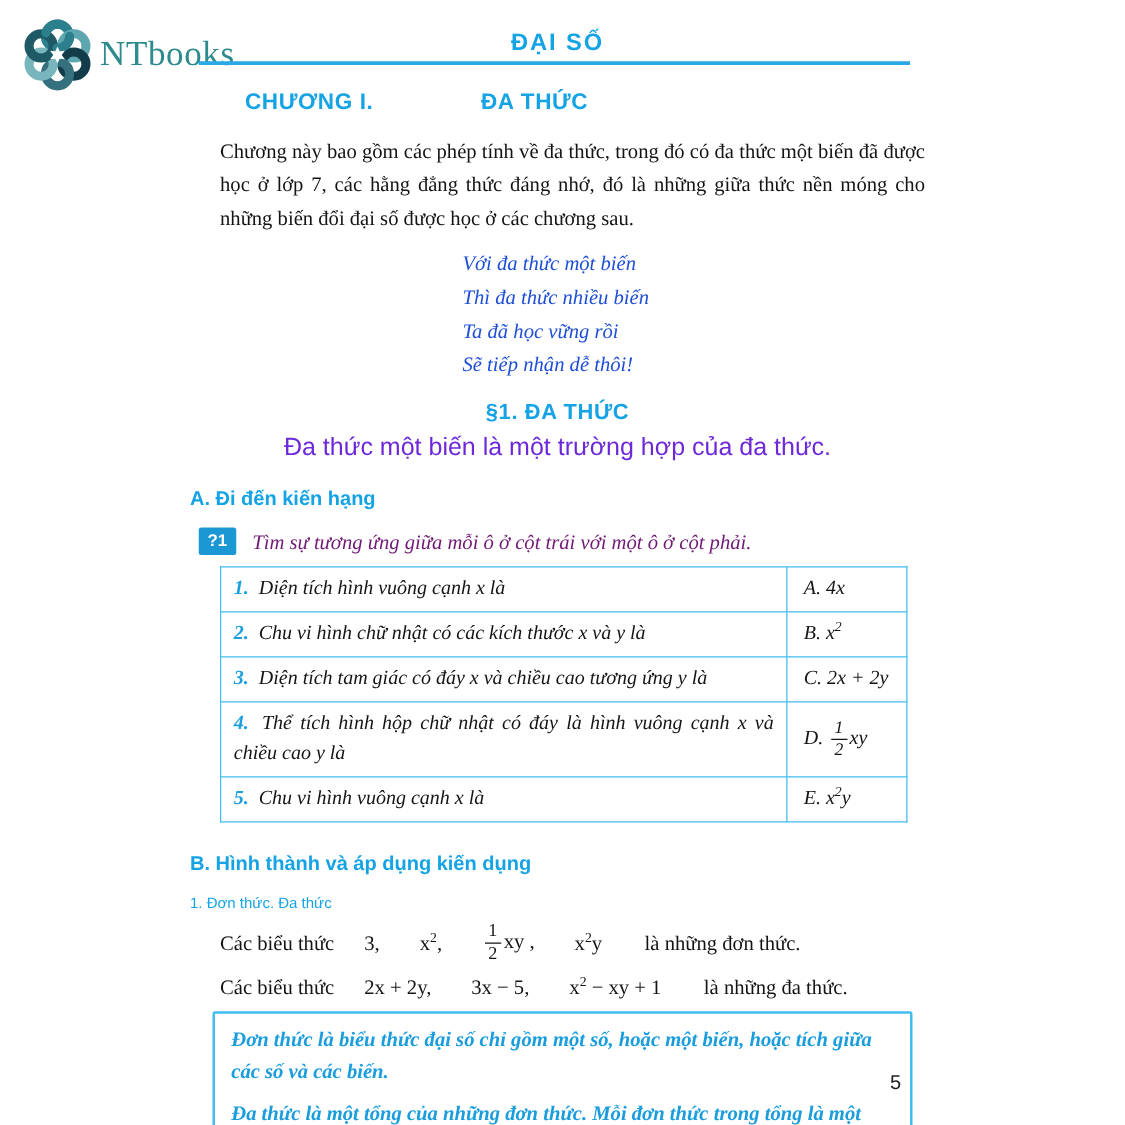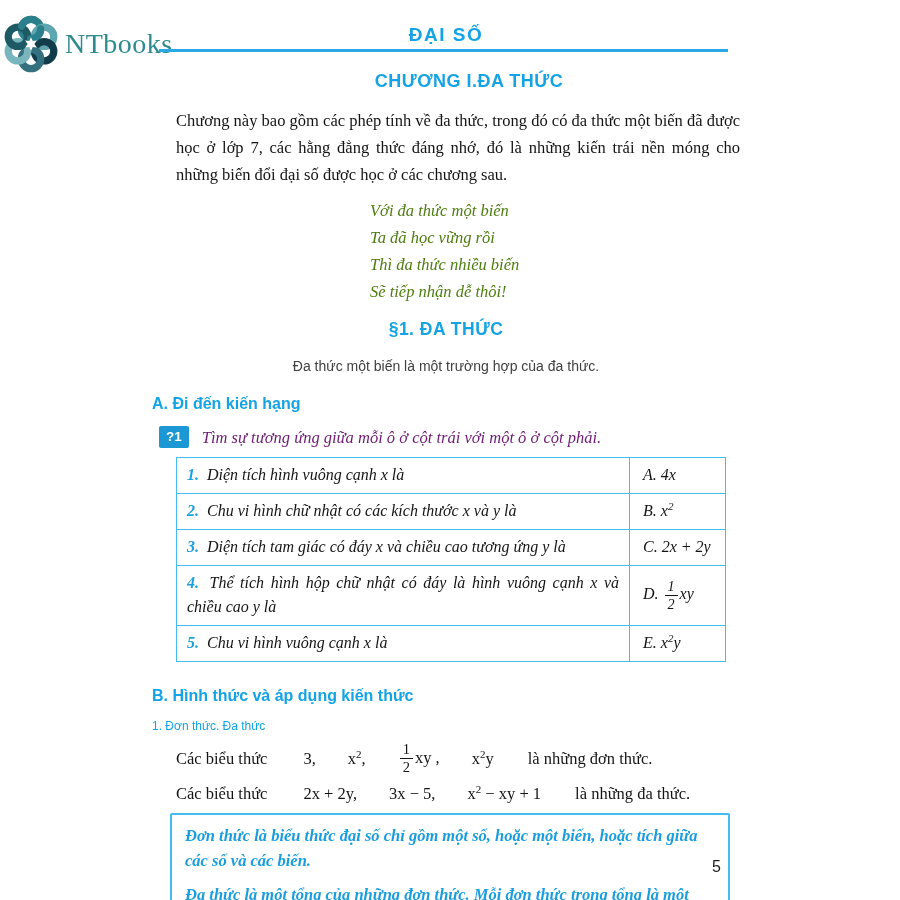--- a/index.html
+++ b/index.html
@@ -1,63 +1,63 @@
 <!DOCTYPE html>
 <html><head>
 <meta charset="utf-8">
 <style>
   * { margin:0; padding:0; box-sizing:border-box; }
   html,body { width:900px; height:900px; background:#ffffff; }
   body { font-family:"Liberation Serif", serif; color:#1b1b1b; overflow:hidden; }
   .page { position:relative; width:900px; height:900px; background:#fff; }
 
   
-  .logo { position:absolute; left:0; top:12px; display:flex; align-items:center; gap:3px; }
+  .logo { position:absolute; left:15px; top:12px; display:flex; align-items:center; gap:3px; }
   .logo svg { width:62px; height:64px; }
   .logo-text { font-family:"Liberation Serif", serif; font-size:28px; color:#2d8a8d; letter-spacing:.5px; }
 
   .content { position:absolute; left:150px; top:0; width:592px; }
 
   .main-title { margin-top:24px; text-align:center; font-family:"Liberation Sans", sans-serif;
     font-weight:bold; font-size:19px; letter-spacing:1.5px; color:#14a3e4; }
   .title-rule { border-bottom:3.5px solid #2aa9e4; margin:3px 14px 0 9px; }
 
   .chapter-row { display:flex; margin:19px 0 0 46px; font-family:"Liberation Sans", sans-serif;
-    font-weight:bold; font-size:18px; color:#14a3e4; letter-spacing:.5px;justify-content:center; }
-  .chapter-title { }
+    font-weight:bold; font-size:18px; color:#14a3e4; letter-spacing:.5px; }
+  .chapter-title { margin-left:86px; }
 
   .intro { margin:15px 2px 0 26px; font-size:16.5px; line-height:27px; text-align:justify; color:#141414; }
 
-  .poem { margin:9px 0 0 220px; font-style:italic; font-size:16.5px; line-height:27px; color:#4d7c0f; }
+  .poem { margin:9px 0 0 220px; font-style:italic; font-size:16.5px; line-height:27px; color:#1d4ed8; }
 
   .section-title { margin-top:14px; text-align:center; font-family:"Liberation Sans", sans-serif;
     font-weight:bold; font-size:17.5px; color:#14a3e4; letter-spacing:.5px; }
-  .section-subtitle { margin-top:18px; text-align:center; font-family:"Liberation Sans", sans-serif;
-    font-size:14px; color:#404040; }
+  .section-subtitle { margin-top:7px; text-align:center; font-family:"Liberation Sans", sans-serif;
+    font-size:20px; color:#6d28d9; }
 
   .part-title { font-family:"Liberation Sans", sans-serif; font-weight:bold; font-size:16px; color:#14a3e4; }
   .part-a { margin:21px 0 0 2px; }
 
   .question-row { display:flex; align-items:flex-start; margin:13px 0 0 9px; }
   .q-badge { background:#1b97d4; color:#fff; font-family:"Liberation Sans", sans-serif; font-weight:bold;
     font-size:13.5px; padding:3px 7px 4px; border-radius:2px; margin-right:13px; flex:0 0 auto; }
   .q-text { font-style:italic; font-size:16.5px; padding-top:2px; color:#701a75; }
 
   table.match-table { border-collapse:collapse; margin:9px 0 0 26px; width:550px; }
   .match-table td { border:1.7px solid #43bcf1; padding:5px 10px 6px; font-style:italic; font-size:16px;
     color:#141414; line-height:1.5; }
   .match-table td.prompt-cell { text-align:justify; }
   .match-table td.ans { width:96px; padding-left:13px; }
   .row-num { color:#1b9fdf; font-weight:bold; font-style:italic; margin-right:4px; }
 
   .part-b { margin:25px 0 0 2px; }
   .sub1 { margin:14px 0 0 2px; font-family:"Liberation Sans", sans-serif; font-size:12px; color:#14a3e4; }
 
   .expr-line { display:flex; align-items:center; margin:9px 0 0 26px; font-size:16.5px; color:#141414; }
-  .expr-line .prefix { margin-right:36px; }
+  .expr-line .prefix { margin-right:24px; }
   .expr-item { margin-right:32px; }
   .expr-line .suffix { margin-left:2px; }
 
   sup { font-size:11px; line-height:0; }
   .frac { display:inline-flex; flex-direction:column; align-items:center; vertical-align:middle;
     line-height:1.05; margin:0 2px; font-size:.88em; }
   .frac .fnum { border-bottom:1.3px solid currentColor; padding:0 3px 1px; }
   .frac .fden { padding-top:1px; }
 
   .definition-box { border:2.2px solid #43bcf1; border-radius:2px; margin:9px 12px 0 20px;
@@ -91,26 +91,26 @@
   <div class="content">
 
     <div class="main-title">ĐẠI SỐ</div>
     <div class="title-rule"></div>
 
     <div class="chapter-row">
       <span>CHƯƠNG I.</span>
       <span class="chapter-title">ĐA THỨC</span>
     </div>
 
-    <p class="intro">Chương này bao gồm các phép tính về đa thức, trong đó có đa thức một biến đã được học ở lớp 7, các hằng đẳng thức đáng nhớ, đó là những kiến trái nền móng cho những biến đổi đại số được học ở các chương sau.</p>
+    <p class="intro">Chương này bao gồm các phép tính về đa thức, trong đó có đa thức một biến đã được học ở lớp 7, các hằng đẳng thức đáng nhớ, đó là những giữa thức nền móng cho những biến đổi đại số được học ở các chương sau.</p>
 
     <div class="poem">
         <div class="poem-line">Với đa thức một biến</div>
+        <div class="poem-line">Thì đa thức nhiều biến</div>
         <div class="poem-line">Ta đã học vững rồi</div>
-        <div class="poem-line">Thì đa thức nhiều biến</div>
         <div class="poem-line">Sẽ tiếp nhận dễ thôi!</div>
       </div>
 
     <div class="section-title">§1. ĐA THỨC</div>
     <div class="section-subtitle">Đa thức một biến là một trường hợp của đa thức.</div>
 
     <div class="part-title part-a">A. Đi đến kiến hạng</div>
 
     <div class="question-row">
       <span class="q-badge">?1</span>
@@ -138,21 +138,21 @@
                   <span class="fden">2</span>
                 </span>xy</span></td>
           </tr>
           <tr>
             <td class="prompt-cell"><span class="row-num">5.</span> Chu vi hình vuông cạnh x là</td>
             <td class="ans"><span class="ans-label">E. </span><span class="math">x<sup>2</sup>y</span></td>
           </tr>
         </tbody>
     </table>
 
-    <div class="part-title part-b">B. Hình thức và áp dụng kiến thức</div>
+    <div class="part-title part-b">B. Hình thành và áp dụng kiến dụng</div>
     <div class="sub1">1. Đơn thức. Đa thức</div>
 
     <div class="expr-line">
         <span class="prefix">Các biểu thức</span>
         <span class="math expr-item">3,</span>
         <span class="math expr-item">x<sup>2</sup>,</span>
         <span class="math expr-item"><span class="frac">
             <span class="fnum">1</span>
             <span class="fden">2</span>
           </span>xy ,</span>

